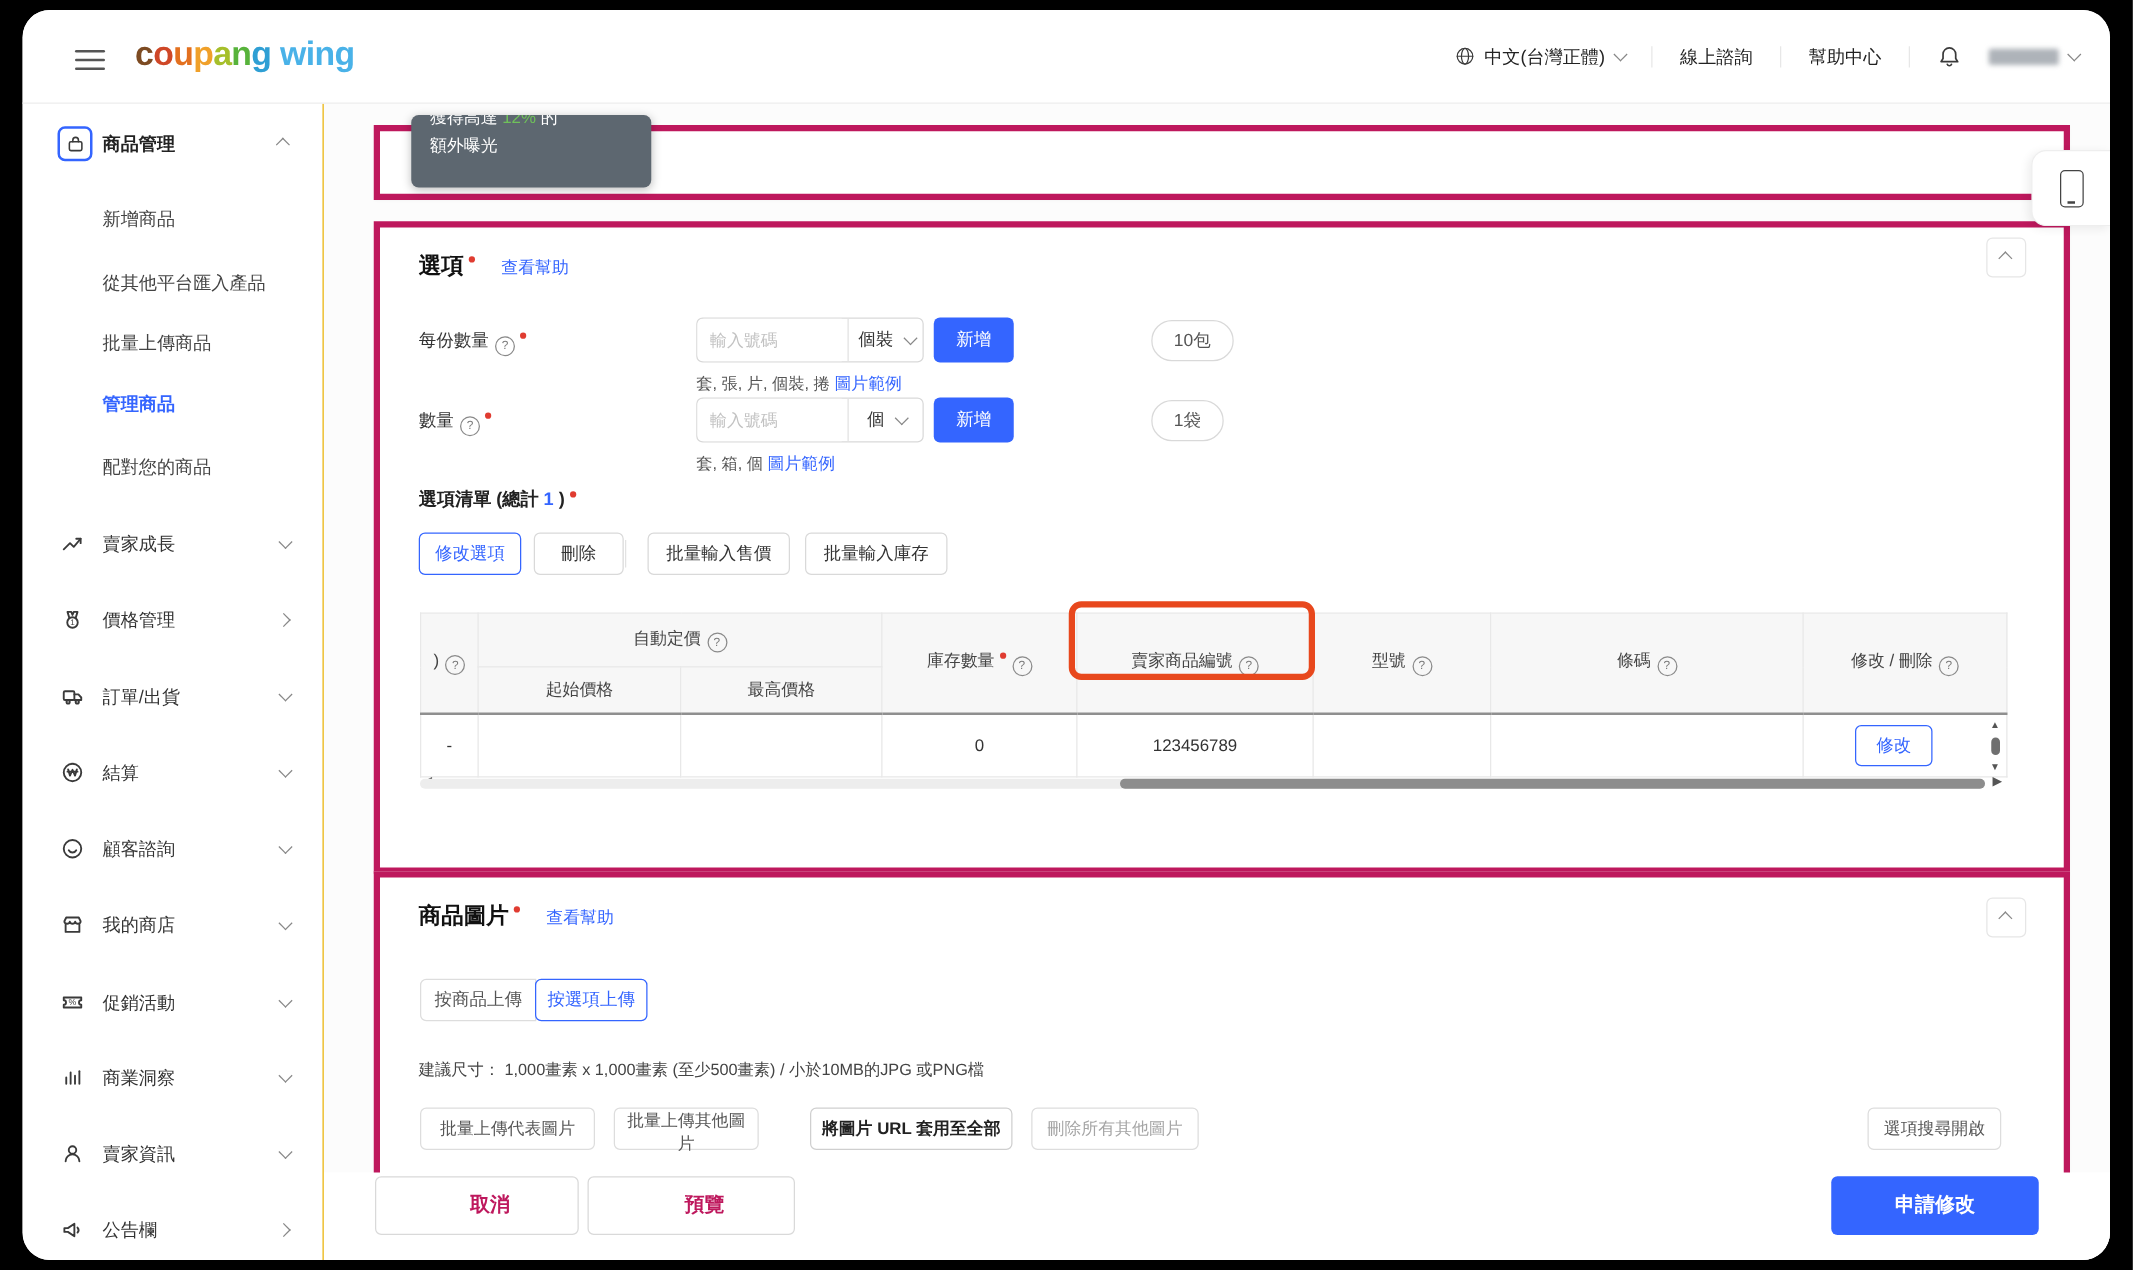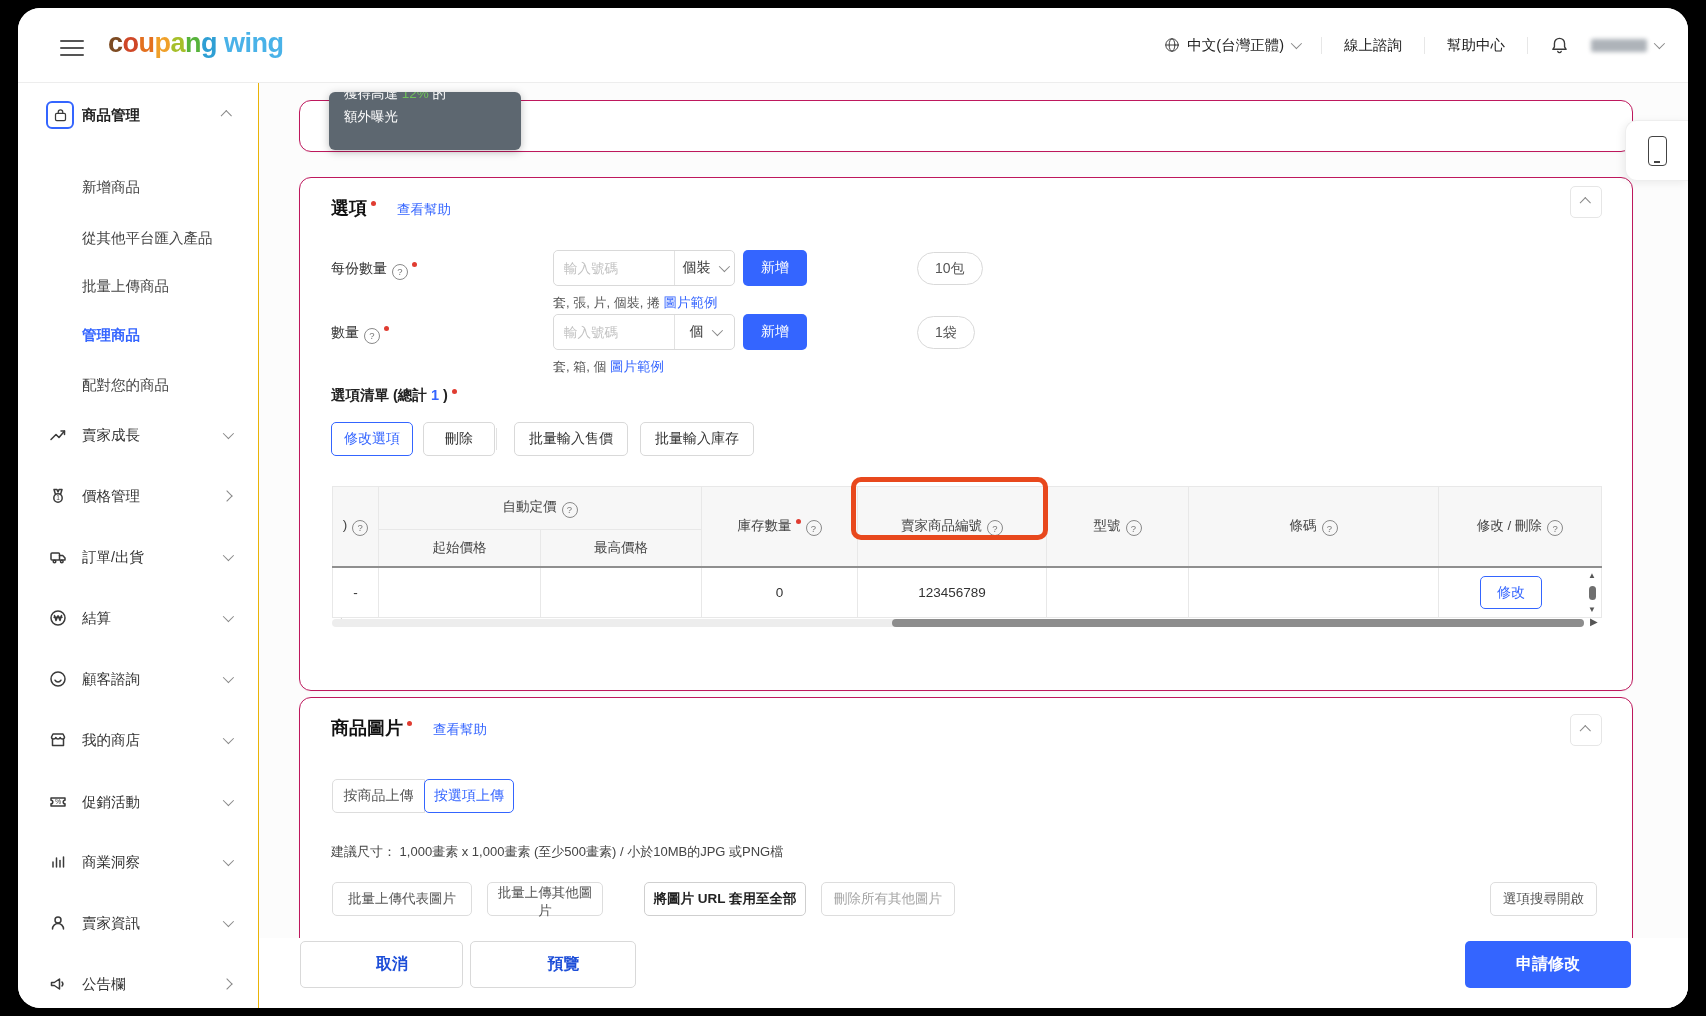--- a/index.html
+++ b/index.html
@@ -21,26 +21,26 @@
   .chev.right{transform:rotate(-45deg);}
   .redact{width:56px;height:13px;background:#aeb3b9;border-radius:2px;filter:blur(2px);}
   
   .sb{position:absolute;left:0;top:74px;width:240px;bottom:0;background:#fff;border-right:1px solid #eab308;z-index:30;overflow:hidden;}
   .srow{position:absolute;left:0;width:240px;height:30px;display:flex;align-items:center;cursor:pointer;}
   .sicon{position:absolute;left:28px;width:24px;height:24px;display:flex;align-items:center;justify-content:center;}
   .sicon.boxed{border:2px solid #3465ff;border-radius:6px;}
   .slabel{position:absolute;left:64px;font-size:14.5px;color:#222;font-weight:bold;}
   .slabel.group{font-weight:normal;color:#333;}
   .schev{position:absolute;left:205px;}
-  .schild{position:absolute;left:64px;font-size:14.5px;color:#444;cursor:pointer;margin-top:12px;}
+  .schild{position:absolute;left:64px;font-size:14.5px;color:#444;cursor:pointer;}
   .schild.active{color:#3465ff;font-weight:bold;}
   svg.ic{stroke:#3a3a3a;fill:none;stroke-width:1.5;stroke-linecap:round;stroke-linejoin:round;}
   
   .main{position:absolute;left:240px;top:74px;right:0;bottom:0;background:#fcfcfc;overflow:hidden;}
-  .card{position:absolute;background:#fff;border:1px solid #be185d;border-radius:12px;box-shadow:0 1px 2px rgba(0,0,0,.03);}
+  .card{position:absolute;background:#fff;border:5px solid #be185d;border-radius:0;box-shadow:0 1px 2px rgba(0,0,0,.03);padding-left:15px;}
   .tooltip{position:absolute;left:71px;top:10px;width:192px;height:58px;background:#5d6770;border-radius:6px;color:#fff;
     font-size:13.5px;padding:0 15px;overflow:hidden;z-index:12;box-shadow:0 2px 8px rgba(0,0,0,.25);box-sizing:border-box;}
   .tooltip .tin{margin-top:-10px;line-height:23px;}
   .sec-title{position:absolute;left:31px;top:18px;font-size:18px;font-weight:bold;color:#111;}
   .help-link{position:absolute;top:23px;font-size:13.5px;color:#3465ff;cursor:pointer;}
   .rdot{display:inline-block;width:5px;height:5px;border-radius:50%;background:#e03c31;vertical-align:8px;margin-left:4px;}
   .rdot.sm{vertical-align:6px;}
   .collapse-btn{position:absolute;width:30px;height:30px;border:1px solid #e6e6e6;border-radius:5px;background:#fff;cursor:pointer;
     display:flex;align-items:center;justify-content:center;}
   .q{display:inline-flex;width:14px;height:14px;border:1px solid #8a8a8a;border-radius:50%;color:#777;font-size:9.5px;
@@ -86,21 +86,21 @@
   .tab.off{border:1px solid #ddd;color:#555;border-radius:5px 0 0 5px;}
   .tab.on{border:1px solid #3465ff;color:#3465ff;border-radius:5px;z-index:2;}
   .note{position:absolute;left:31px;top:145px;font-size:13px;color:#444;}
   .ibtn{position:absolute;top:184px;height:34px;border:1px solid #ddd;background:#fff;border-radius:5px;font-size:13.5px;
     color:#555;cursor:pointer;font-family:inherit;box-sizing:border-box;}
   .ibtn.strong{color:#222;font-weight:bold;border-color:#cfcfcf;}
   .ibtn.dim{color:#a5a5a5;}
   
   .footbar{position:absolute;left:0;right:0;bottom:0;height:70px;background:#fff;z-index:25;}
   .fbtn{position:absolute;top:3px;height:47px;border-radius:5px;font-size:16px;font-weight:bold;cursor:pointer;font-family:inherit;box-sizing:border-box;}
-  .fbtn.ghost{background:#fff;border:1px solid #d9d9d9;color:#1d4ed8;padding-left:27px;}
+  .fbtn.ghost{background:#fff;border:1px solid #d9d9d9;color:#be185d;padding-left:27px;}
   .fbtn.primary{background:#3465ff;border:none;color:#fff;}
   .phone-widget{position:absolute;top:38px;right:0;width:62px;height:59px;background:#fff;border:1px solid #eee;border-right:none;
     border-radius:12px 0 0 12px;z-index:26;box-shadow:-2px 2px 8px rgba(0,0,0,.07);display:flex;align-items:center;justify-content:center;cursor:pointer;}
   .phone-glyph{width:17px;height:28px;border:1.7px solid #444;border-radius:4px;position:relative;}
   .phone-glyph:after{content:"";position:absolute;bottom:2px;left:50%;transform:translateX(-50%);width:6px;height:1.7px;background:#444;}
 </style>
 </head>
 <body>
 
 <div class="stage">

